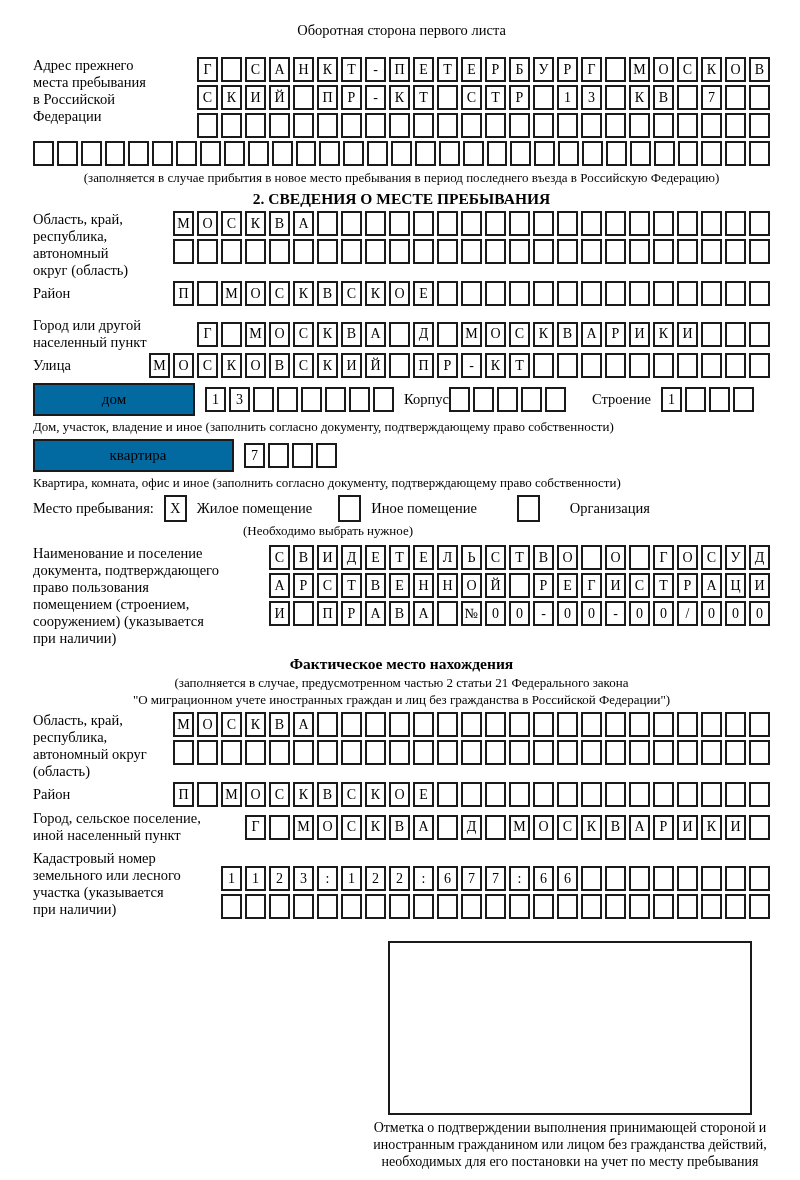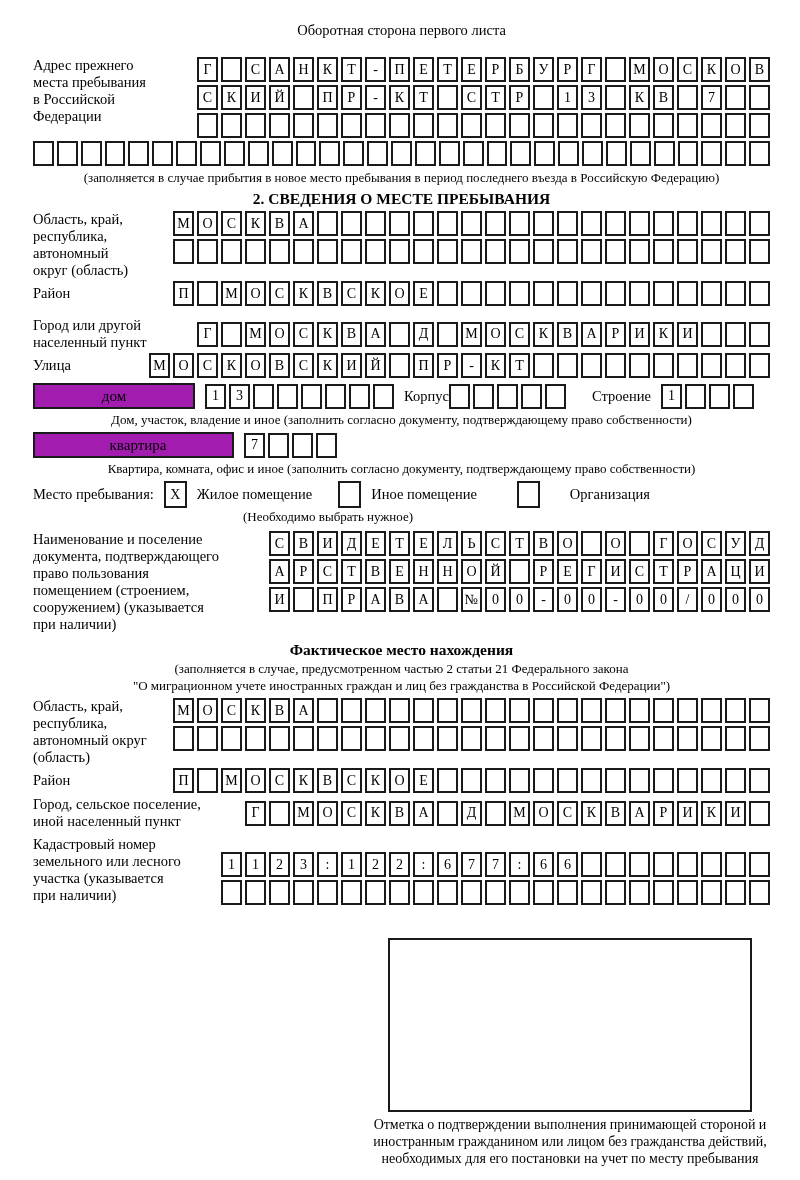--- a/index.html
+++ b/index.html
@@ -10,24 +10,24 @@
   .cells{display:flex;gap:3px;}
   .cell{width:21px;height:25px;box-sizing:border-box;border:2px solid #1a1a1a;background:#fff;
         display:flex;align-items:center;justify-content:center;font-size:14px;line-height:1;}
   .rows{display:flex;flex-direction:column;gap:3px;align-items:flex-end;margin-left:auto;}
   .group{display:flex;align-items:flex-start;}
   .group.vcenter{align-items:center;}
   .frow{display:flex;align-items:center;gap:32px;}
   .frow .cells{margin-left:auto;}
   .flabel{font-size:14.5px;line-height:17px;}
   .fullrow{margin-top:3px;display:flex;justify-content:flex-end;}
-  .caption{font-size:13px;line-height:16px;text-align:center;}
+  .caption{font-size:13px;line-height:16px;}
   .center{text-align:center;}
   .h2{font-weight:bold;font-size:15.5px;text-align:center;}
-  .bigbox{box-sizing:border-box;border:2px solid #1a1a1a;height:26px;display:flex;align-items:center;justify-content:center;font-size:15px;background:#a21caf;}
+  .bigbox{box-sizing:border-box;border:2px solid #1a1a1a;height:33px;display:flex;align-items:center;justify-content:center;font-size:15px;background:#0369a1;}
   .bigbox.dom{width:162px;}
   .bigbox.kv{width:201px;padding-left:9px;}
   .domrow{display:flex;align-items:center;}
   .inline-label{font-size:14.5px;}
   .checkbox{width:23px;height:27px;box-sizing:border-box;border:2px solid #1a1a1a;display:inline-flex;align-items:center;justify-content:center;font-size:14px;background:#fff;}
   .mestorow{display:flex;align-items:center;font-size:14.5px;}
   .hint{font-size:13px;margin-left:210px;}
   
   .s1{margin-top:18px;}
   .s1 .flabel{width:147px;}
@@ -47,21 +47,21 @@
   .docblock{margin-top:6px;}
   .docblock .flabel{width:205px;}
   .fact-title{margin-top:8px;}
   .factcap{margin-top:2px;}
   .factcap2{margin-top:1px;}
   .fact-oblast{margin-top:4px;}
   .fact-rayon{margin-top:2px;}
   .fact-gorod{margin-top:3px;}
   .kad{margin-top:6px;}
   .kad .rows{margin-top:16px;}
-  .stampwrap{margin-top:33px;margin-left:auto;margin-right:-25px;width:450px;display:flex;flex-direction:column;align-items:center;}
+  .stampwrap{margin-top:22px;margin-left:auto;margin-right:-25px;width:450px;display:flex;flex-direction:column;align-items:center;}
   .stampbox{width:364px;height:174px;box-sizing:border-box;border:2px solid #1a1a1a;background:#fff;}
   .stamp-caption{margin-top:4px;width:450px;text-align:center;font-size:14px;line-height:17px;}
   .mgl10{margin-left:10px;} .mgl26{margin-left:26px;} .mgl40{margin-left:40px;} .mgl30{margin-left:30px;}
 </style>
 </head>
 <body>
 
 <div class="page">
 
   <div class="top-note">Оборотная сторона первого листа</div>

